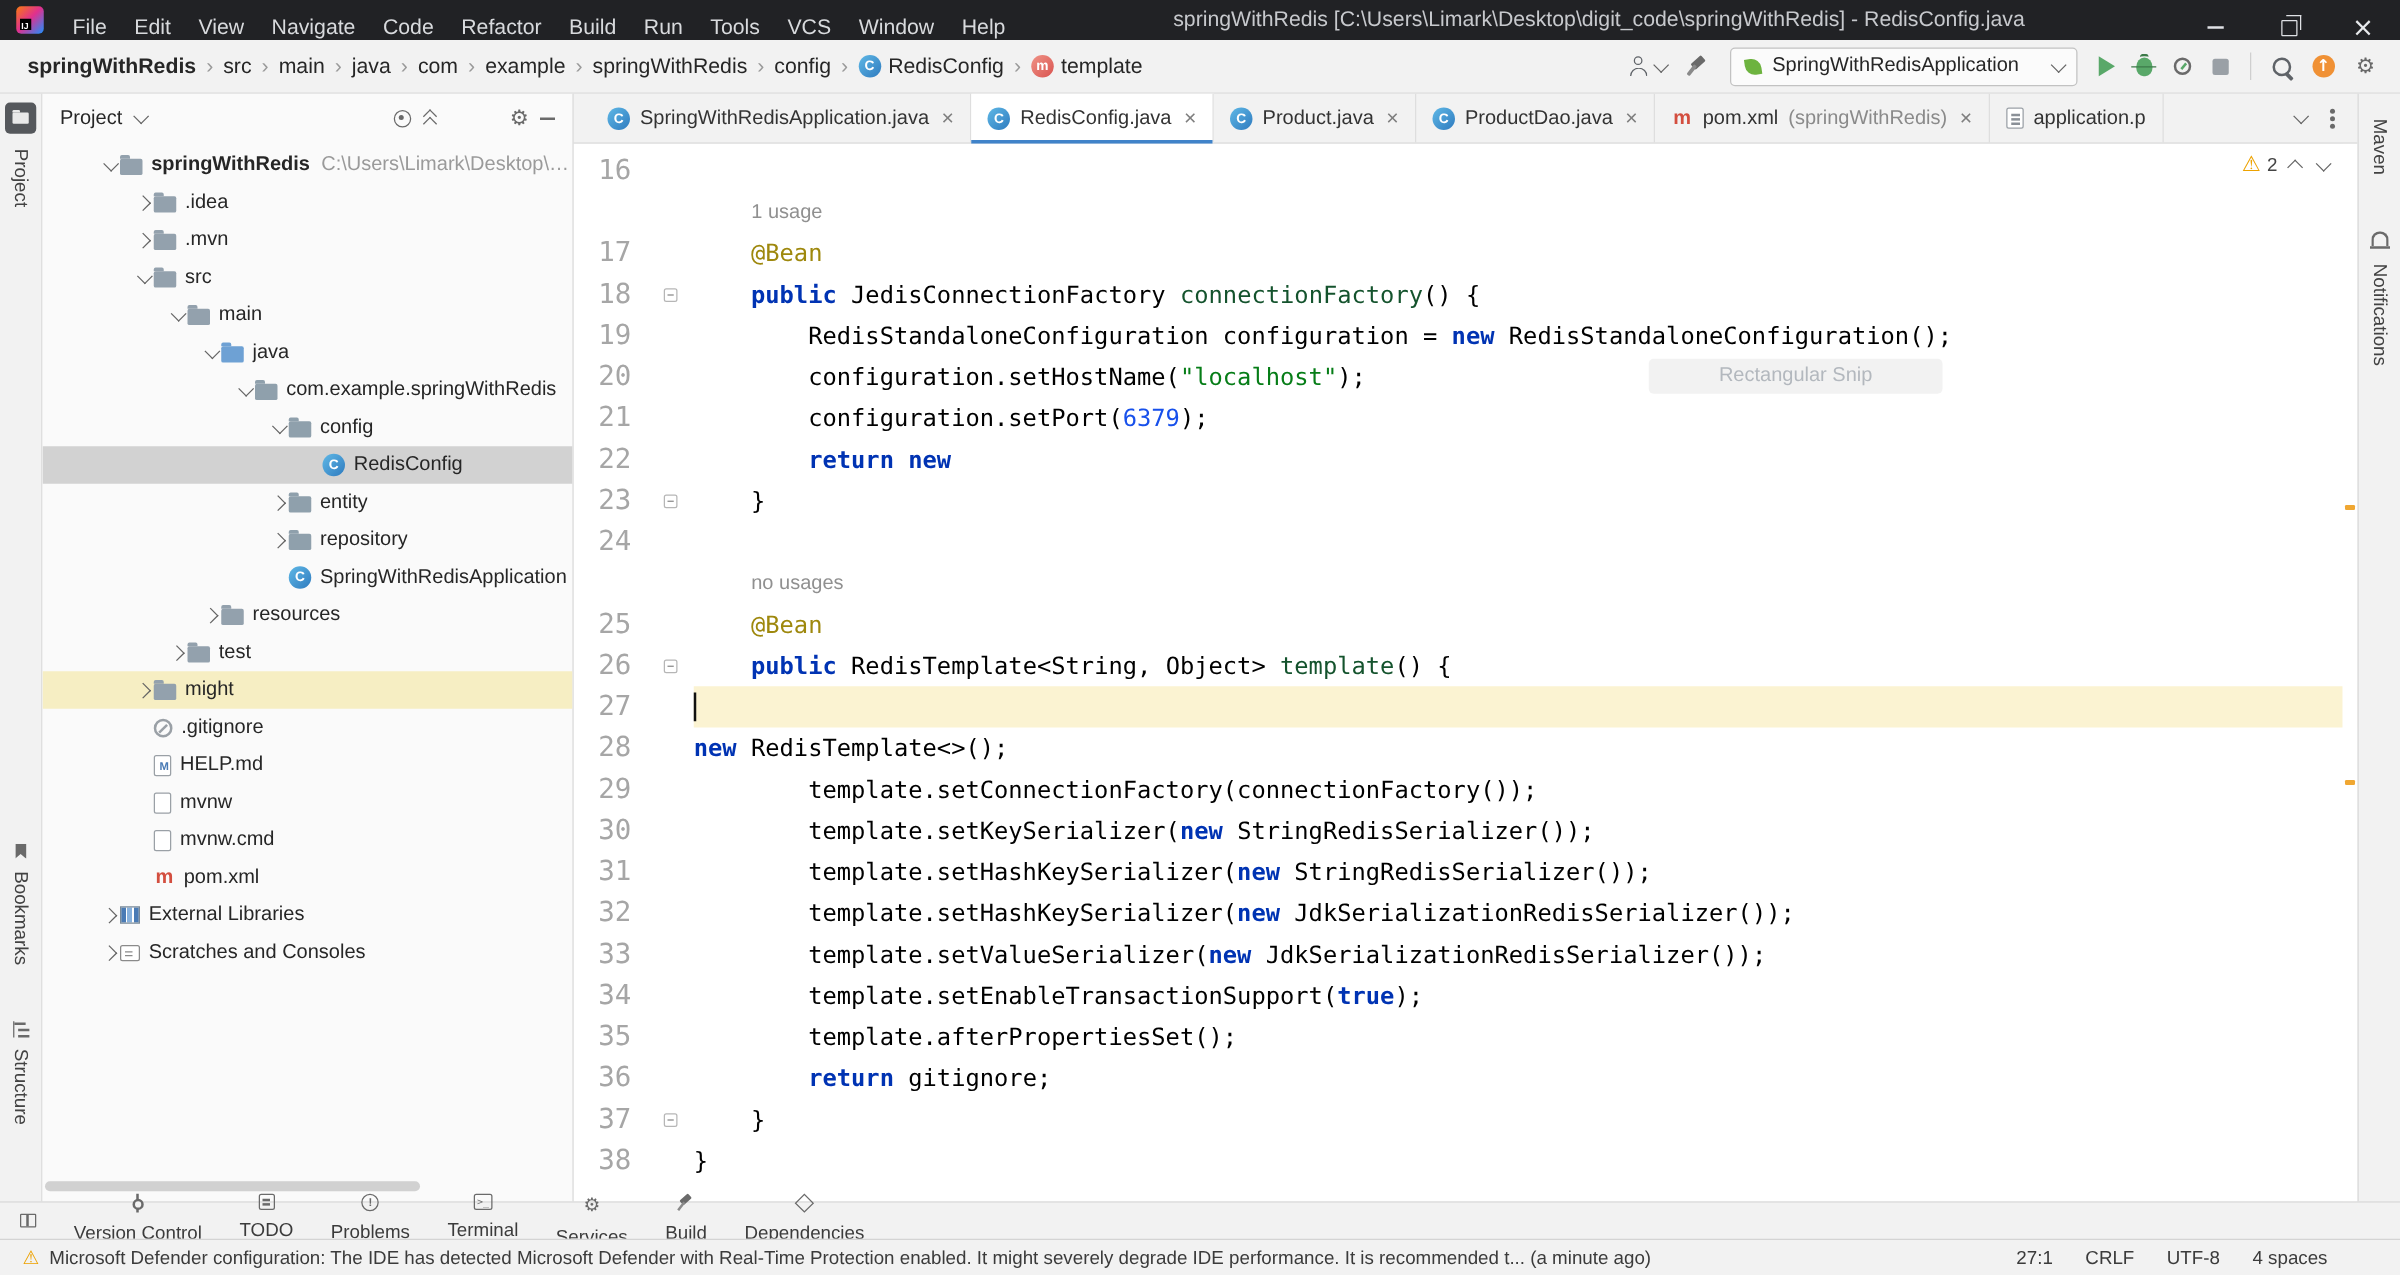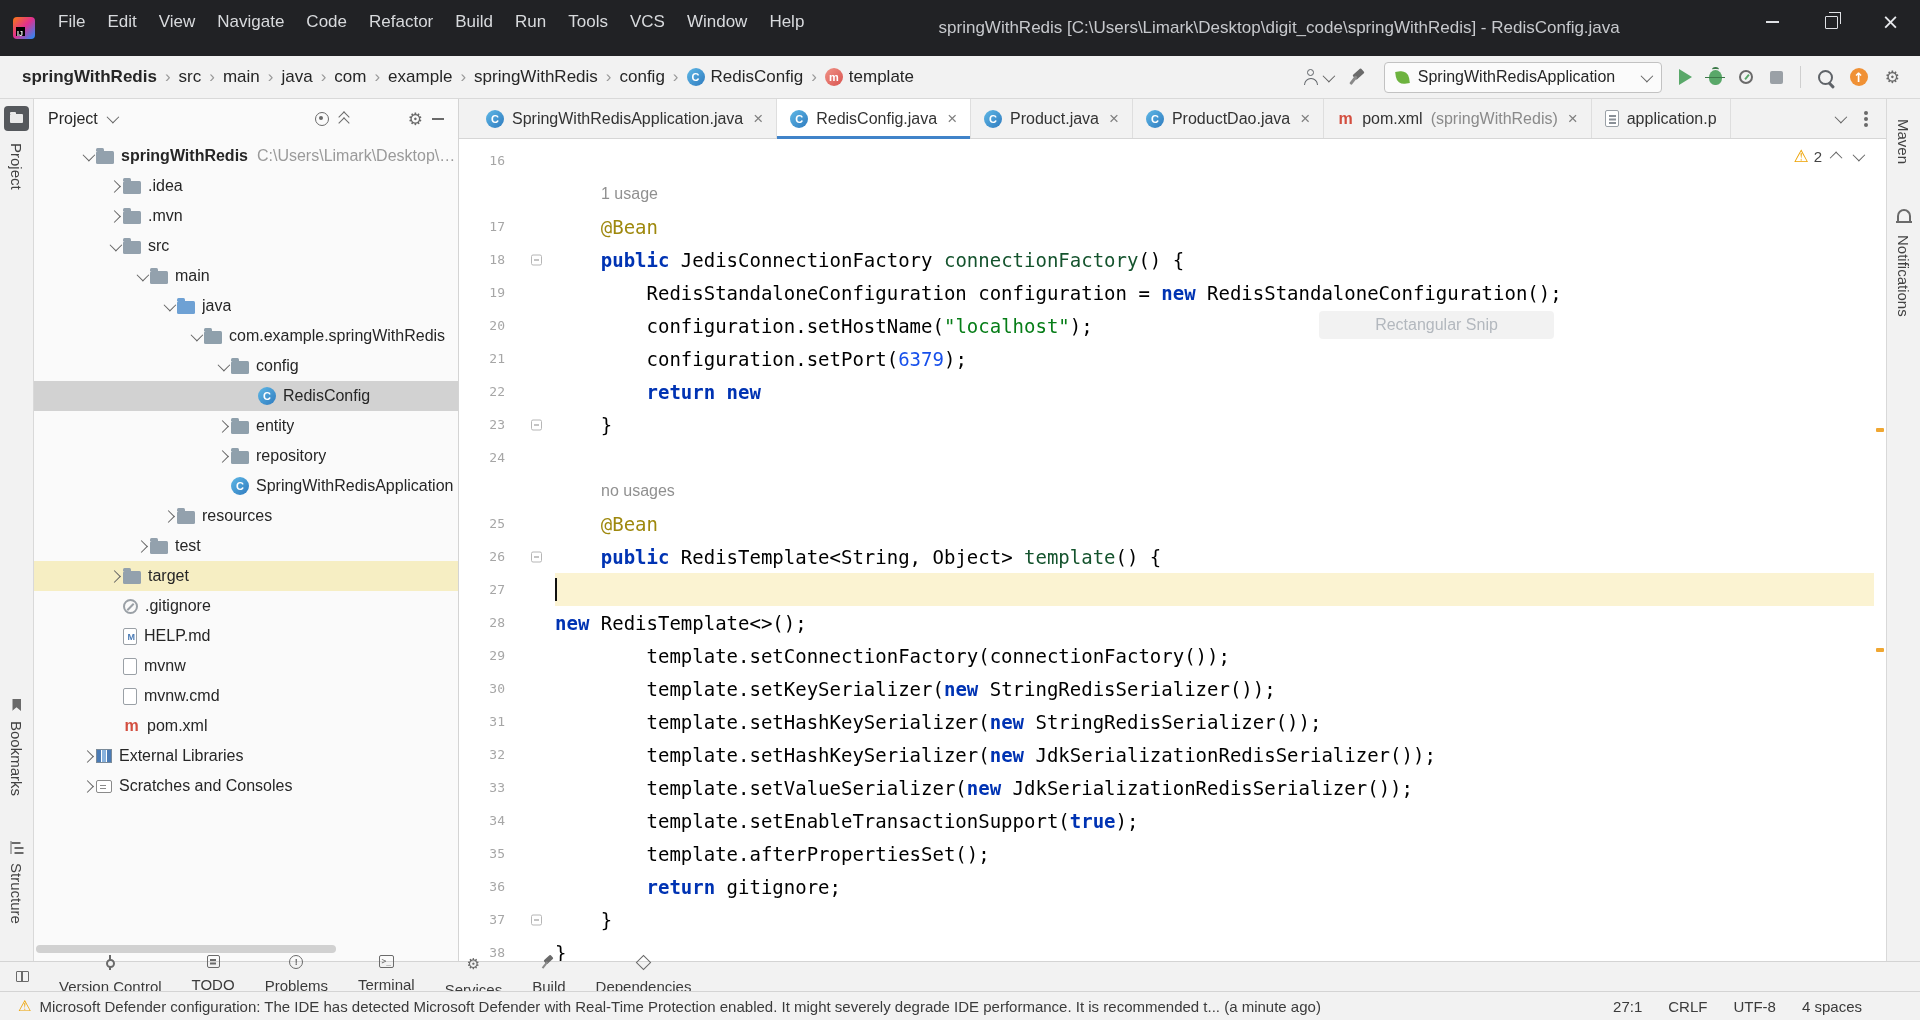--- a/index.html
+++ b/index.html
@@ -1,21 +1,21 @@
 <!DOCTYPE html>
 <html><head>
 <meta charset="utf-8">
 <style>
   html,body{margin:0;padding:0;}
   body{width:1920px;height:1020px;overflow:hidden;background:#f2f2f2;
        font-family:"Liberation Sans","DejaVu Sans",sans-serif;-webkit-font-smoothing:antialiased;}
   .window{width:1920px;height:1020px;display:flex;flex-direction:column;}
 
   
-  .titlebar{height:56px;background:#212225;display:flex;align-items:center;flex:none;color:#d6d8dc;}
+  .titlebar{height:32px;background:#212225;display:flex;align-items:center;flex:none;color:#d6d8dc;}
   .logo{width:22px;height:22px;margin:0 12px 0 13px;border-radius:4px;flex:none;
         background:linear-gradient(135deg,#f97a12 0%,#e0308e 48%,#1b91ff 100%);position:relative;}
   .logo::after{content:"";position:absolute;left:3px;bottom:3px;width:9px;height:9px;background:#000;}
   .logo::before{content:"IJ";position:absolute;left:4px;bottom:2px;color:#fff;font-size:7px;font-weight:bold;z-index:1;}
   .menus{display:flex;height:100%;}
   .menu-item{padding:0 11px;line-height:44px;font-size:17px;color:#d8dadd;cursor:default;}
   .title-text{flex:1;text-align:center;font-size:17px;color:#c7c9cd;white-space:nowrap;overflow:hidden;text-overflow:ellipsis;padding:0 16px;}
   .win-controls{display:flex;height:100%;flex:none;}
   .win-btn{width:59px;height:44px;display:flex;align-items:center;justify-content:center;}
   .wc-min{width:13px;height:2px;background:#dfe1e5;}
@@ -147,21 +147,21 @@
   .tab{display:flex;align-items:center;gap:8px;padding:0 13px;font-size:16px;color:#333;border-right:1px solid #dedede;position:relative;cursor:default;}
   .tab.active{background:#fff;}
   .tab.active::after{content:"";position:absolute;left:0;right:0;bottom:-1px;height:3px;background:#4083c9;}
   .tab-suffix{color:#8a8a8a;}
   .tab-close{color:#7f7f7f;font-size:17px;margin-left:2px;line-height:1;}
   .tab-actions{margin-left:auto;display:flex;align-items:center;gap:16px;padding:0 14px;}
 
   .editor{flex:1;background:#fff;position:relative;font-family:"DejaVu Sans Mono","Liberation Mono",monospace;
           font-size:19px;overflow:hidden;padding-top:5px;}
   .crow{display:flex;height:33px;align-items:center;}
-  .gut{width:96px;flex:none;position:relative;color:#a6a6a6;font-size:13px;text-align:right;
+  .gut{width:96px;flex:none;position:relative;color:#a6a6a6;font-size:22px;text-align:right;
        padding-right:50px;box-sizing:border-box;}
   .fold{position:absolute;right:13px;top:50%;transform:translateY(-50%);width:11px;height:11px;border:1px solid #b6b6b6;
         background:#fff;border-radius:2px;box-sizing:border-box;}
   .fold::after{content:"";position:absolute;left:2px;right:2px;top:4px;height:1px;background:#8a8a8a;}
   .cline{flex:1;white-space:pre;color:#000;height:100%;display:flex;align-items:center;}
   .crow.current .cline{background:#fbf3d2;}
   .crow.hint-row .cline{color:#909090;font-family:"Liberation Sans",sans-serif;font-size:16px;padding-left:46px;}
   .tk-k{color:#0033B3;font-weight:bold;}
   .tk-a{color:#9E880D;}
   .tk-s{color:#067D17;}
@@ -428,21 +428,21 @@
               <span class="chev " style="transform: rotate(-45deg);"></span>
             </span>
             <span class="ic ic-folder"></span>
             <span class="tlabel">test</span>
           </div>
           <div class="trow highlight" style="padding-left: 71px;">
             <span class="tchev">
               <span class="chev " style="transform: rotate(-45deg);"></span>
             </span>
             <span class="ic ic-folder"></span>
-            <span class="tlabel">target</span>
+            <span class="tlabel">might</span>
           </div>
           <div class="trow" style="padding-left: 71px;">
             <span class="tchev"></span>
             <span class="ic ic-ignored"></span>
             <span class="tlabel">.gitignore</span>
           </div>
           <div class="trow" style="padding-left: 71px;">
             <span class="tchev"></span>
             <span class="ic ic-md"></span>
             <span class="tlabel">HELP.md</span>

